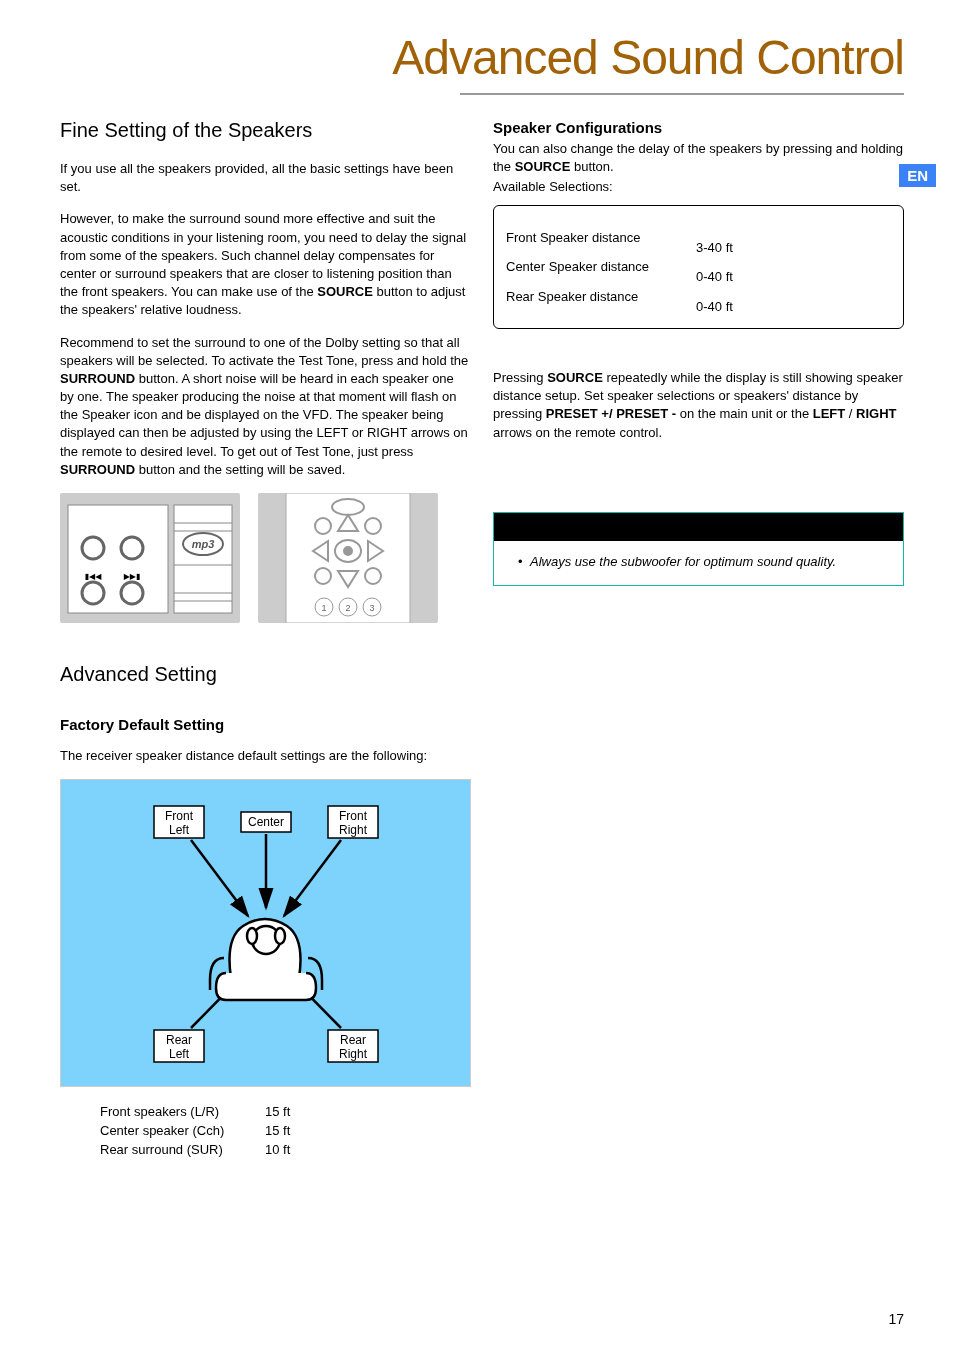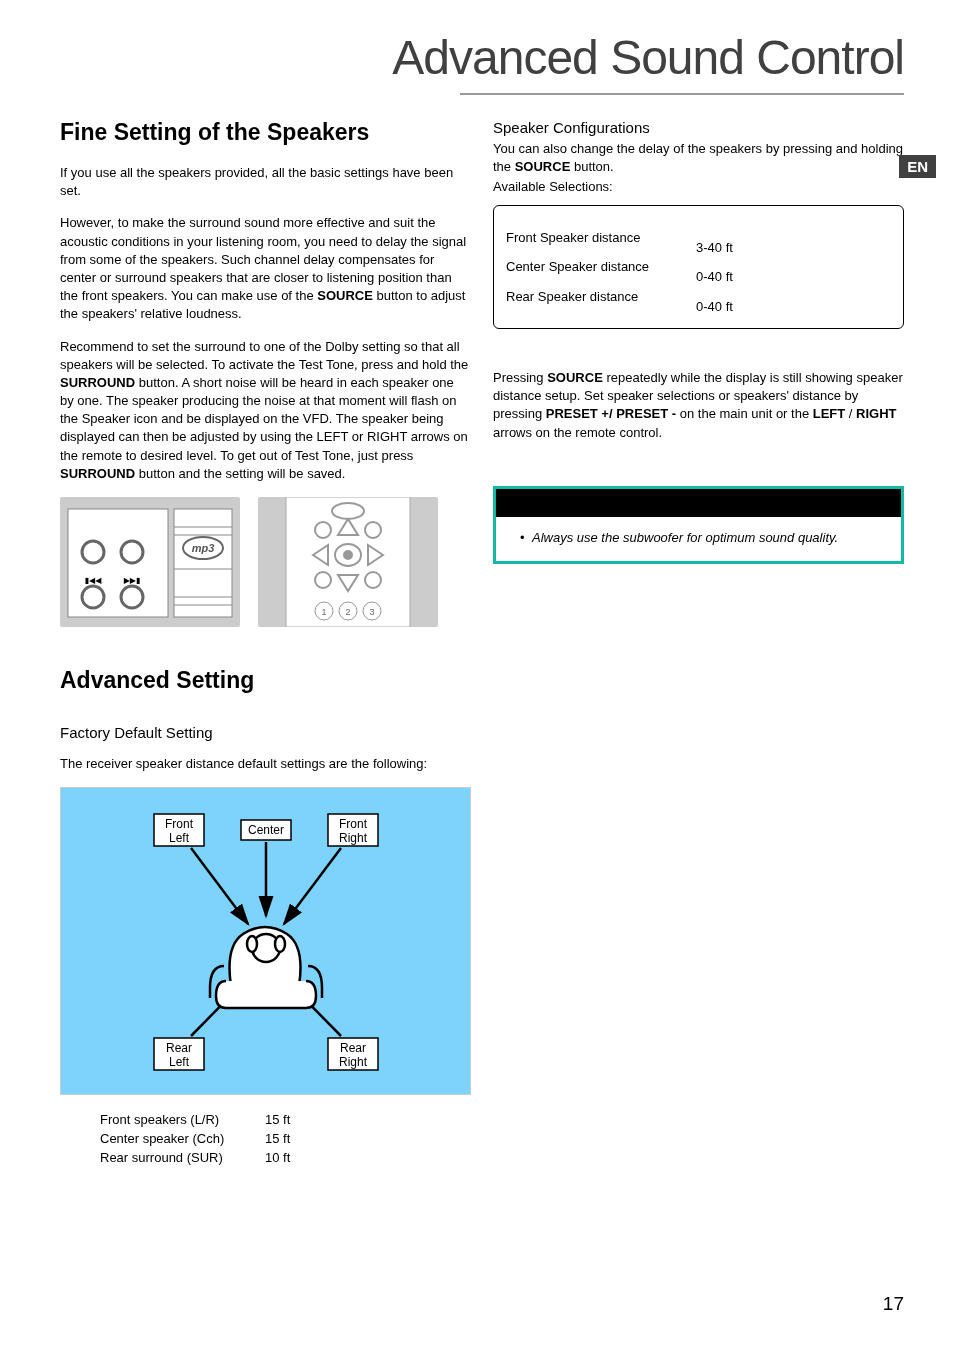--- a/index.html
+++ b/index.html
@@ -8,21 +8,21 @@
     width: 954px;
     height: 1351px;
     background: #fff;
     color: #000;
     position: relative;
     padding: 30px 50px 40px 60px;
   }
   .page-title {
     font-size: 48px;
     font-weight: 300;
-    color: #404040;
+    color: #a16207;
     text-align: right;
     margin-bottom: 8px;
     letter-spacing: -1px;
     font-stretch: condensed;
   }
   .title-rule {
     border: none;
     border-top: 2px solid #999;
     margin-left: 400px;
     margin-bottom: 24px;
@@ -31,55 +31,55 @@
     display: flex;
     gap: 22px;
   }
   .col {
     flex: 1;
     min-width: 0;
   }
   .lang-tab {
     position: absolute;
     right: 18px;
-    top: 155px;
-    background: #404040;
+    top: 164px;
+    background: #3b82f6;
     color: #fff;
     font-weight: bold;
     font-size: 15px;
     padding: 3px 8px;
   }
   h2 {
-    font-size: 23px;
-    font-weight: bold;
+    font-size: 20px;
+    font-weight: normal;
     margin-bottom: 18px;
   }
   h3 {
     font-size: 15px;
-    font-weight: normal;
+    font-weight: bold;
     margin-bottom: 4px;
   }
   p {
     font-size: 13px;
     line-height: 1.4;
     margin-bottom: 14px;
   }
   .bold { font-weight: bold; }
   .config-box {
     border: 1.5px solid #000;
     border-radius: 6px;
     padding: 22px 12px 12px 12px;
     margin-bottom: 40px;
   }
   .config-row { display:flex; font-size:13px; line-height:1.5; }
   .config-row .k { flex: 0 0 190px; }
   .config-row .v { flex: 1; margin-top: 10px; }
   .note-box {
-    border: 3px solid #14b8a6;
-    margin-top: 0;
+    border: 1px solid #14b8a6;
+    margin-top: 26px;
   }
   .note-head {
     background: #000;
     color: #fff;
     height: 28px;
   }
   .note-body {
     padding: 12px 14px 14px 36px;
     font-size: 13px;
     font-style: italic;
@@ -111,22 +111,22 @@
   .defaults {
     font-size: 13px;
     line-height: 1.45;
     margin-left: 40px;
   }
   .defaults .drow { display:flex; }
   .defaults .dk { flex: 0 0 165px; }
   .pagenum {
     position:absolute;
     right: 50px;
-    bottom: 36px;
-    font-size: 19px;
+    bottom: 24px;
+    font-size: 14px;
   }
   .gap-lg { height: 30px; }
   .spkbox {
     fill:#fff; stroke:#000; stroke-width:1.5;
   }
   .spktxt { font: 12px Arial; text-anchor: middle; }
 </style>
 </head>
 <body>
 

